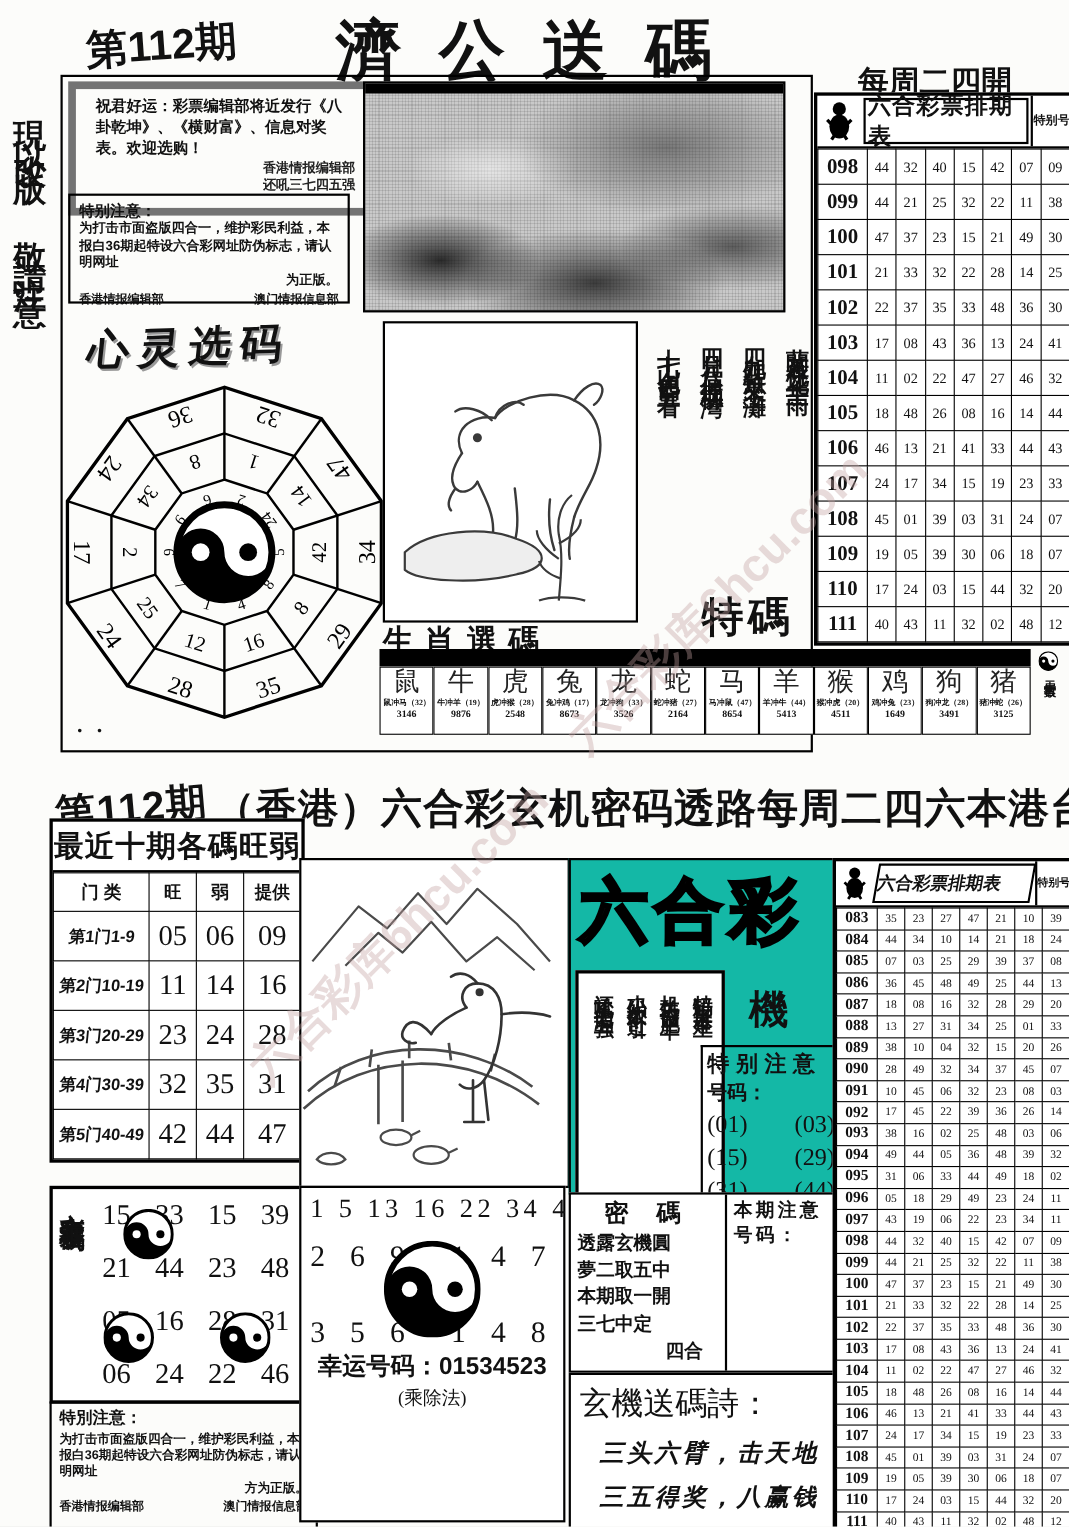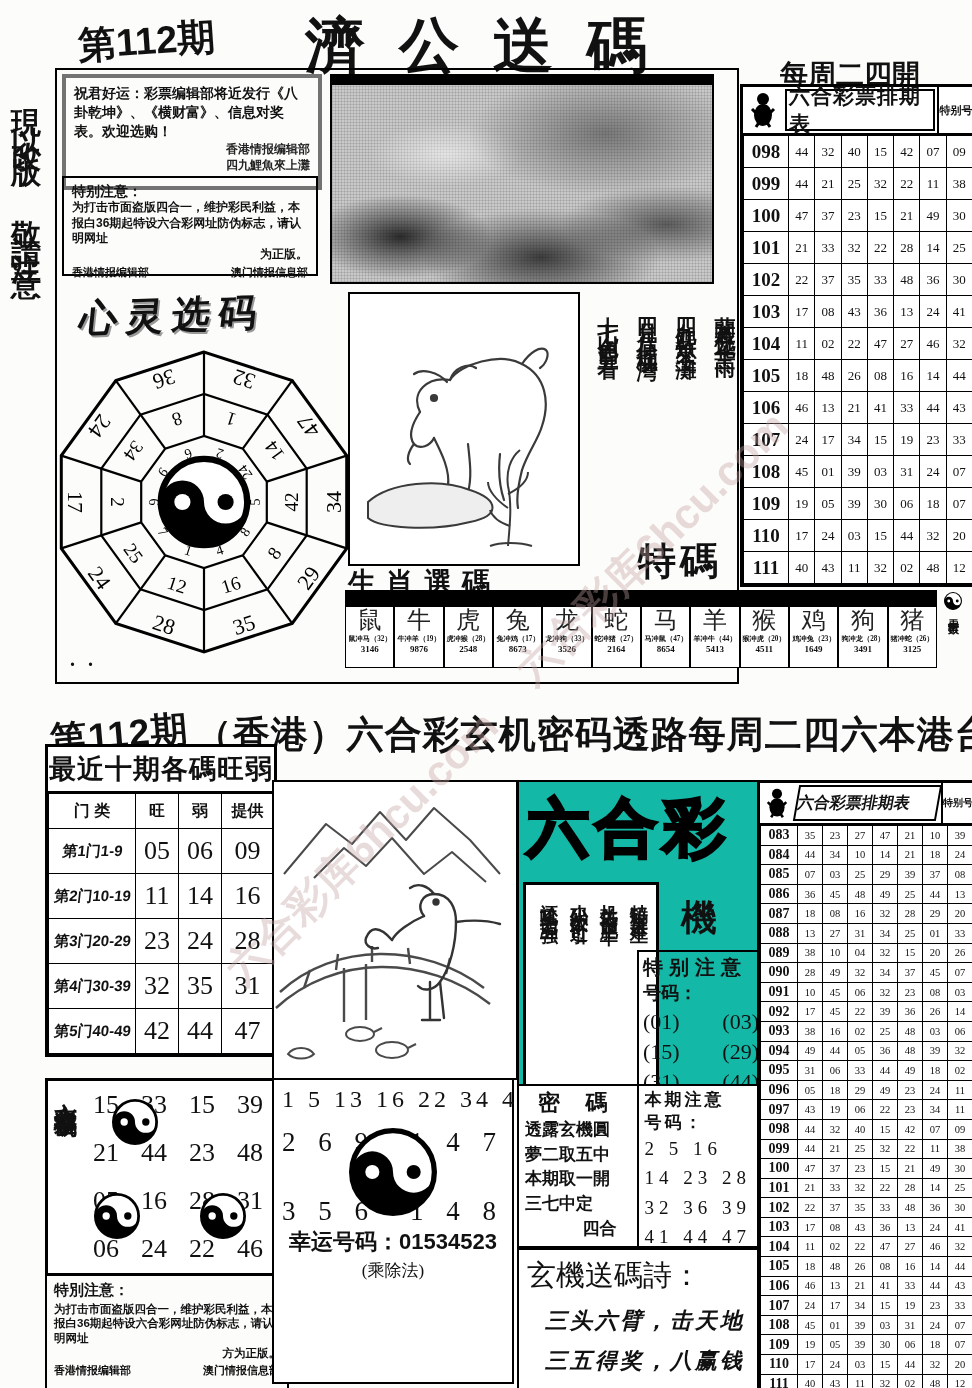--- a/index.html
+++ b/index.html
@@ -8,21 +8,21 @@
   .abs{position:absolute;}
   
   .sidenote{left:6px;top:86px;width:40px;height:580px;writing-mode:vertical-rl;
     font-size:30px;font-weight:bold;letter-spacing:16px;font-family:"Liberation Serif",serif;}
   .issue1{left:78px;top:16px;font-size:38px;font-weight:900;transform:rotate(-4deg);
     font-family:"Liberation Sans",sans-serif;}
   .masthead{left:305px;top:6px;font-size:60px;font-weight:900;letter-spacing:34px;white-space:nowrap;}
   .freq{left:780px;top:26px;font-size:28px;font-weight:900;font-family:"Liberation Sans",sans-serif;margin-top:30px;}
   .frame{left:55px;top:68px;width:680px;height:612px;border:2px solid #000;}
   
-  .greet{left:62px;top:74px;width:236px;height:96px;border:4px solid #737373;padding:6px 8px;
+  .greet{left:62px;top:74px;width:236px;height:96px;border:7px solid #737373;padding:6px 18px;
     font-size:14px;font-weight:bold;line-height:1.35;font-family:"Liberation Sans",sans-serif;}
   .greet .sig{display:block;text-align:right;font-size:12px;color:#222;}
   .notice1{left:62px;top:176px;width:236px;height:88px;border:2px solid #000;padding:4px 8px;
     font-size:12px;font-weight:bold;line-height:1.3;font-family:Liberation Sans, sans-serif;}
   .notice1 .ttl{font-size:14px;}
   .sigrow{display:flex;justify-content:space-between;font-size:11px;margin-top:2px;}
   
   .landscape{left:330px;top:74px;width:380px;height:206px;border:2px solid #000;background-color:#c9c9c9;
     background-image:
       radial-gradient(ellipse 130px 60px at 18% 78%, rgba(15,15,15,.85), rgba(0,0,0,0) 70%),
@@ -158,21 +158,21 @@
   <div class="abs sidenote">現以改版，敬請注意。</div>
   <div class="abs issue1">第112期</div>
   <div class="abs masthead">濟公送碼</div>
   <div class="abs freq">每周二四開</div>
 
   <div class="abs frame"></div>
 
   <div class="abs greet">
     <span>祝君好运：</span><span>彩票编辑部将近发行《八卦乾坤》、《横财富》、信息对奖表。欢迎选购！</span>
     <span class="sig">香港情报编辑部</span>
-    <span class="sig">四九鯉魚來上灘</span>
+    <span class="sig">还吼三七四五强</span>
   </div>
 
   <div class="abs notice1">
     <div class="ttl">特别注意：</div>
     <span>为打击市面盗版四合一，维护彩民利益，本报白36期起特设六合彩网址防伪标志，请认明网址</span>
     <div class="r">为正版。</div>
     <div class="sigrow">
       <span>香港情报编辑部</span>
       <span>澳门情报信息部</span>
     </div>
@@ -704,26 +704,20 @@
           <div class="ln">透露玄機圓</div>
           <div class="ln">夢二取五中</div>
           <div class="ln">本期取一開</div>
           <div class="ln">三七中定</div>
           <div class="ln last">四合</div>
         </div>
     </div>
     <div class="mimaR">
       <div class="nt">本期注意</div>
       <div class="nt">号码：</div>
-      <div id="mimarows">
-          <div class="row">2  5  16</div>
-          <div class="row">14 23 28</div>
-          <div class="row">32 36 39</div>
-          <div class="row">41 44 47</div>
-        </div>
     </div>
   </div>
 
   <div class="abs poem2">
     <div class="ttl">玄機送碼詩：</div>
     <div class="ln">三头六臂，击天地</div>
     <div class="ln">三五得奖，八赢钱</div>
   </div>
 
   <div class="abs t2wrap">

